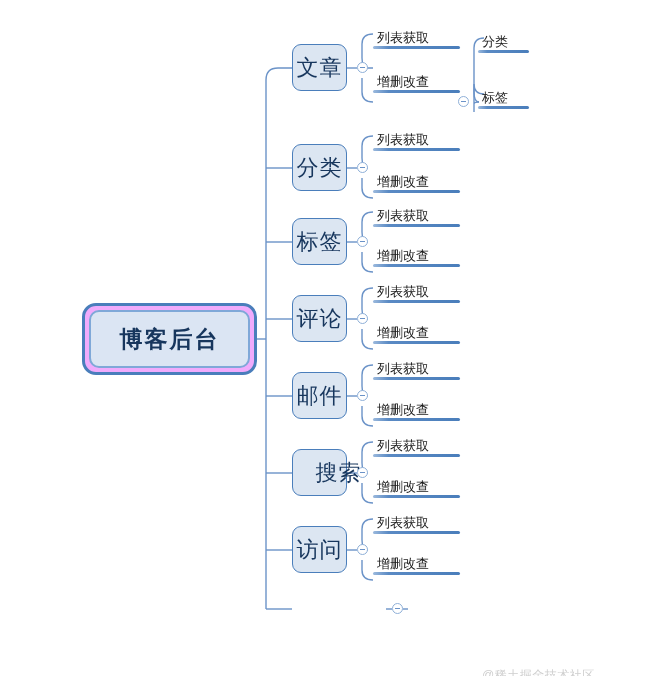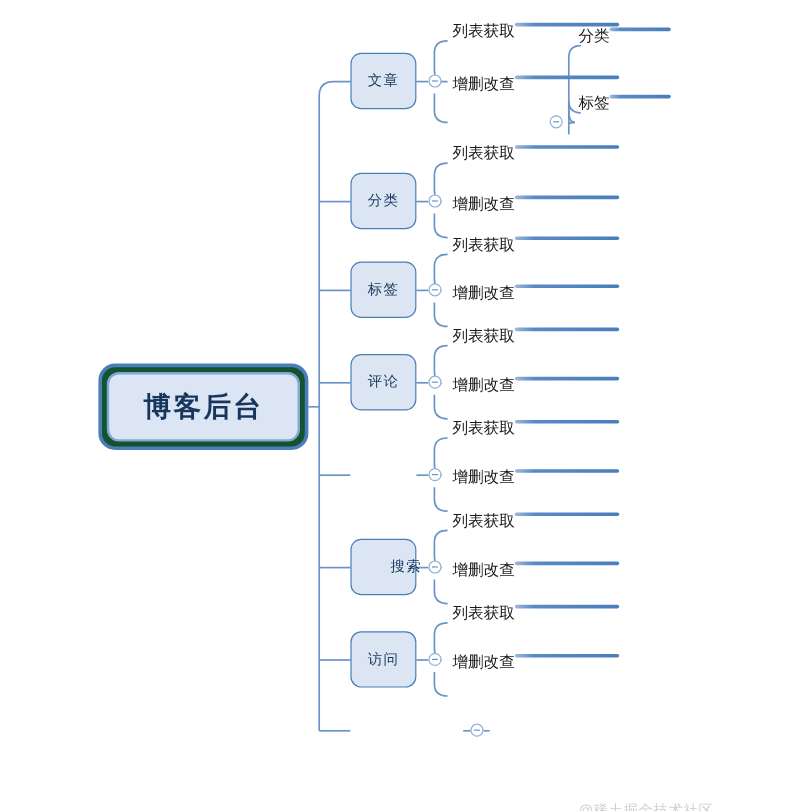--- a/index.html
+++ b/index.html
@@ -26,21 +26,21 @@
     width: 663px;
     height: 676px;
   }
 
   
   .root-node {
     position: absolute;
     box-sizing: border-box;
     border: 3px solid #4a7ebb;
     border-radius: 14px;
-    background: #14532d;
+    background: #f0abfc;
     padding: 4px;
   }
   .root-inner {
     box-sizing: border-box;
     width: 100%;
     height: 100%;
     border: 2px solid #7fa8d8;
     border-radius: 10px;
     background: #dbe5f3;
     display: flex;
@@ -60,32 +60,33 @@
     position: absolute;
     box-sizing: border-box;
     border: 1.6px solid #4a7ebb;
     border-radius: 9px;
     background: #dce6f2;
     display: flex;
     align-items: center;
     justify-content: center;
   }
   .branch-label {
-    font-size: 12px;
+    font-size: 22px;
     color: #17365d;
     white-space: nowrap;
     letter-spacing: 1px;
   }
 
   
   .leaf {
     position: absolute;
     display: flex;
-    flex-direction: row;
+    flex-direction: column;
     align-items: flex-start;
+    margin-top: 12px;
   }
   .leaf-label {
     font-size: 13px;
     color: #1a1a1a;
     white-space: nowrap;
     line-height: 15px;
     padding-left: 4px;
   }
   .leaf-bar {
     height: 3px;
@@ -245,20 +246,23 @@
   <div class="collapse-icon" style="left:357px; top:313px;"></div>
   <div class="leaf" style="left:373px; top:272px;">
     <span class="leaf-label">列表获取</span>
     <div class="leaf-bar" style="width:87px;"></div>
   </div>
   <div class="leaf" style="left:373px; top:313px;">
     <span class="leaf-label">增删改查</span>
     <div class="leaf-bar" style="width:87px;"></div>
   </div>
 
+  <div class="branch-node" style="left:292px; top:372px; width:55px; height:47px;">
+    <span class="branch-label">邮件</span>
+  </div>
   <div class="collapse-icon" style="left:357px; top:390px;"></div>
   <div class="leaf" style="left:373px; top:349px;">
     <span class="leaf-label">列表获取</span>
     <div class="leaf-bar" style="width:87px;"></div>
   </div>
   <div class="leaf" style="left:373px; top:390px;">
     <span class="leaf-label">增删改查</span>
     <div class="leaf-bar" style="width:87px;"></div>
   </div>
 

